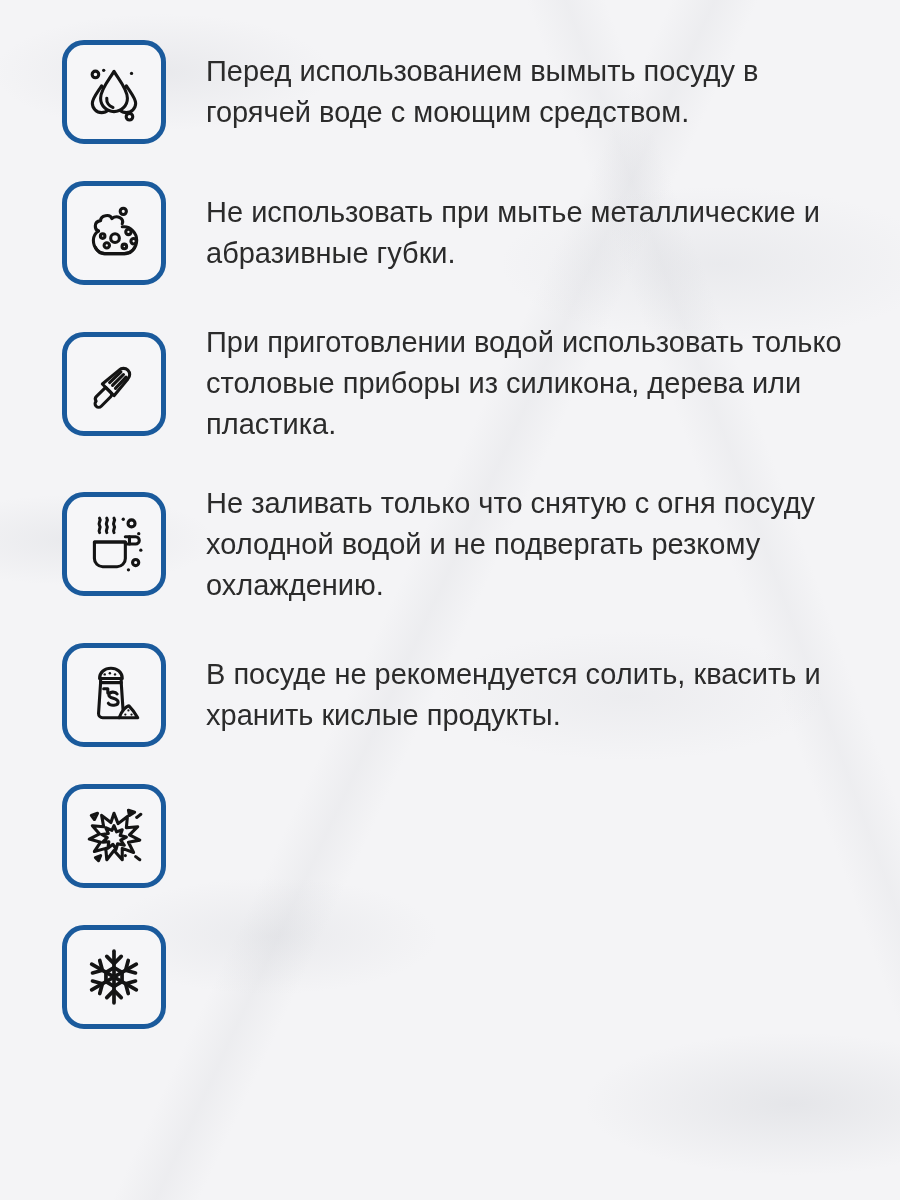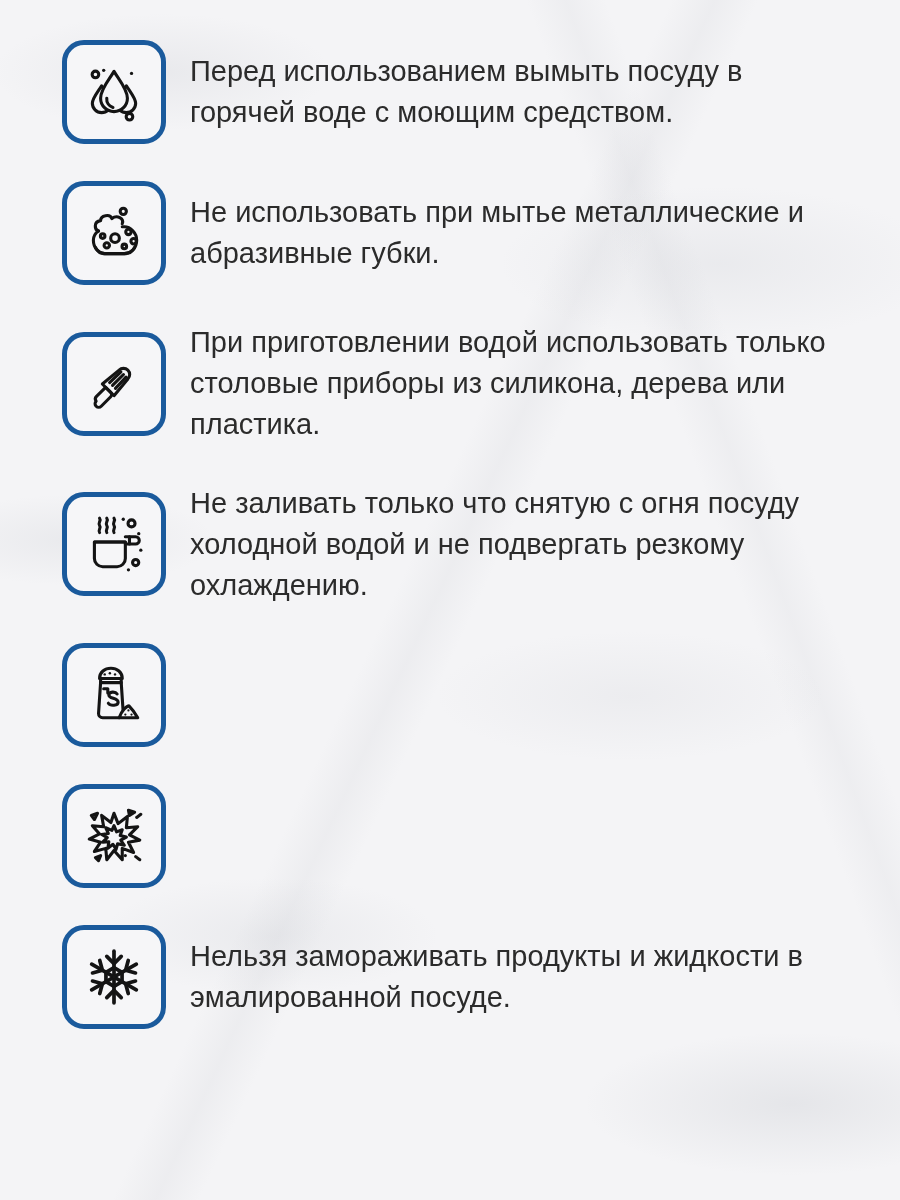--- a/index.html
+++ b/index.html
@@ -22,21 +22,21 @@
   h1.title{
     margin:22px 0 12px; text-align:center; white-space:nowrap;
     font-size:60px; font-weight:700; color:#1d1d1f; letter-spacing:0px;
     transform:scaleX(.76); transform-origin:50% 50%;
   }
   .rule{display:flex;align-items:center;margin:0 42px;height:22px;}
   .rule .bar{flex:1;height:4px;background:#15518f;}
   .rule .tri-r{width:0;height:0;border-top:10px solid transparent;border-bottom:10px solid transparent;border-left:20px solid #15518f;}
   .rule .tri-l{width:0;height:0;border-top:10px solid transparent;border-bottom:10px solid transparent;border-right:20px solid #15518f;}
   .items{margin-top:40px;}
-  .row{display:flex;align-items:center;gap:24px;margin:0 40px 37px 62px;}
+  .row{display:flex;align-items:center;gap:40px;margin:0 40px 37px 62px;}
   .icon-box{
     flex:0 0 auto;width:94px;height:94px;border:5px solid #1a5a9c;border-radius:22px;
     background:#f6f6f8;display:flex;align-items:center;justify-content:center;
   }
   .icon-box svg{display:block;}
   .text{margin:0;font-size:29px;line-height:1.42;color:#2b2b2b;max-width:665px;}
   svg .st{fill:none;stroke:#141414;stroke-width:3;stroke-linecap:round;stroke-linejoin:round;}
   svg .bg{fill:#f6f6f8;stroke:#141414;stroke-width:3;stroke-linecap:round;stroke-linejoin:round;}
   svg .dot{fill:#141414;stroke:none;}
 </style>
@@ -128,20 +128,21 @@
           <path class="st" d="M19 16 v4 h20 v-4"></path>
           <path class="st" d="M19 20 l-2 30 a4 4 0 0 0 4 4 h16 a4 4 0 0 0 4 -4 l-2 -30"></path>
           <path class="st" d="M22 26 h4 v4"></path>
           <path class="st" d="M35 31 c-1.5 -2.5 -8 -2.5 -8 1 c0 4 9 2.5 9 7 c0 3.5 -7.5 4 -9.5 1"></path>
           <path class="bg" d="M37 54 c2.5 -7 7.5 -11.5 9.5 -11.5 c2.5 2.5 6.5 8 8.5 11.5 Z"></path>
           <circle class="dot" cx="46" cy="47" r="1.1"></circle>
           <circle class="dot" cx="43" cy="51" r="1.1"></circle>
           <circle class="dot" cx="49" cy="51" r="1.1"></circle>
         </svg>
       </div>
+      <p class="text">В посуде не рекомендуется солить, квасить и хранить кислые продукты.</p>
     </section>
 
     <section class="row">
       <div class="icon-box">
         <svg width="66" height="66" viewBox="0 0 64 64">
           <polygon class="st" points="32,10 36,20 45,13 44,24 55,23 47,31 57,36 46,38 51,48 40,44 40,55 32,46 25,55 24,44 13,47 19,38 8,35 18,30 11,22 22,23 20,12 29,19"></polygon>
           <polygon class="st" points="32,22 34.5,28 40,26 38,31.5 44,33 38.5,36 42,41 35.5,39.5 34,45 31,40 26,44 27,37.5 21,38 25.5,33.5 20,30.5 26.5,29.5 24,24 30,26.5"></polygon>
           <polygon class="st" points="10,12 16,10 13,16"></polygon>
           <polygon class="st" points="46,7 52,9 47,12"></polygon>
           <polygon class="st" points="14,53 19,51 17,56"></polygon>
@@ -163,17 +164,16 @@
           </defs>
           <use href="#arm"></use>
           <use href="#arm" transform="rotate(60 32 32)"></use>
           <use href="#arm" transform="rotate(120 32 32)"></use>
           <use href="#arm" transform="rotate(180 32 32)"></use>
           <use href="#arm" transform="rotate(240 32 32)"></use>
           <use href="#arm" transform="rotate(300 32 32)"></use>
           <polygon class="st" points="32,23 39.8,27.5 39.8,36.5 32,41 24.2,36.5 24.2,27.5" style="stroke-width:3.6"></polygon>
         </svg>
       </div>
-      <p class="text">Нельзя замораживать продукты и жидкости в эмалированной посуде.</p>
     </section>
 
   </main>
 </div>
 
 </body></html>

